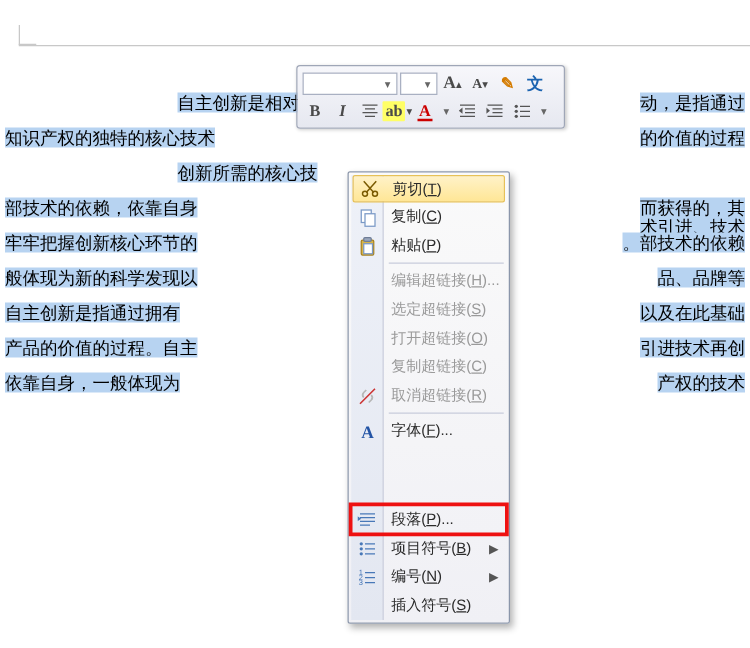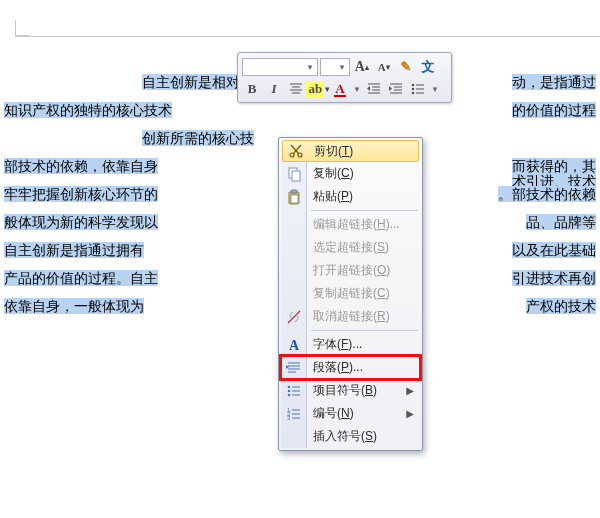--- a/index.html
+++ b/index.html
@@ -85,21 +85,21 @@
     color:#4a4a4a;
     cursor:default;
   }
   .mt-btn small{font-size:9px;font-weight:normal;}
   .mt-highlight { background:#ffff66; padding:0 2px; border-radius:1px; }
   .mt-fontcolor-bar { display:block; width:12px; height:2px; background:#c00; }
   .context-menu {
     position: absolute;
     left: 278px;
     top: 137px;
-    width: 145px;
+    width: 130px;
     background: linear-gradient(#fafafa,#f0f0f5);
     border: 1px solid #8b96aa;
     border-radius: 2px;
     box-shadow: 2px 3px 6px rgba(0,0,0,.3);
     padding: 2px 2px;
   }
   .context-menu .icon-col {
     position:absolute;
     left:2px; top:2px; bottom:2px;
     width:26px;
@@ -121,20 +121,21 @@
     border:1px solid #e7c157;
     border-radius:2px;
     margin:0 1px;
     padding-left:31px;
     height:22px;
   }
   .cm-item.highlight-box {
     outline: 3px solid #e11;
     outline-offset: -1px;
     z-index: 5;
+    margin-top: 48px;
   }
   .cm-sep {
     height:1px;
     margin:2px 2px 2px 30px;
     background:#c7ccdb;
   }
   .cm-icon {
     position:absolute;
     left:4px;
     width:18px; height:18px;

